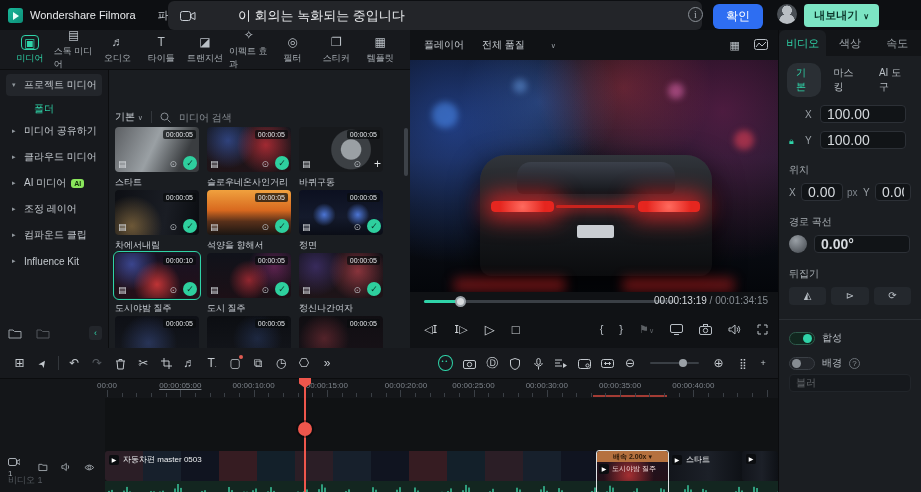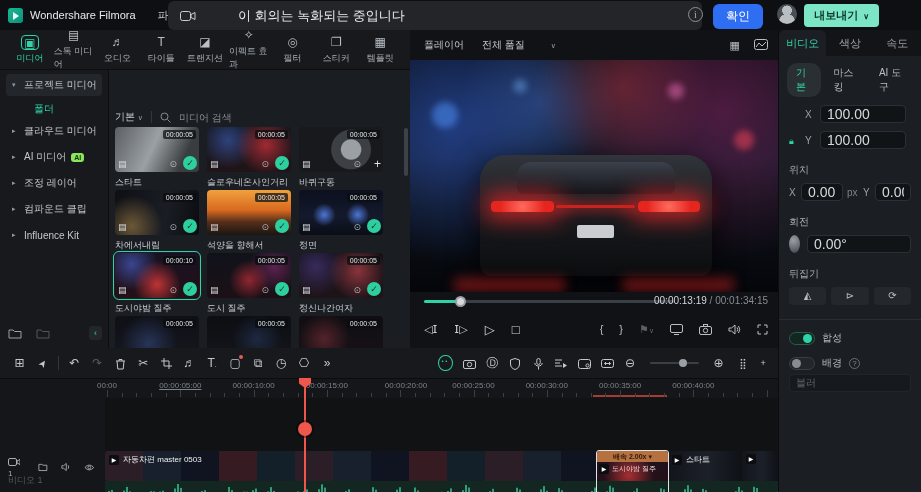--- a/index.html
+++ b/index.html
@@ -231,20 +231,24 @@
   </div>
 
   <div class="sidebar">
     <div class="side-row head">
         <span class="car2">▾</span>
         <span>프로젝트 미디어</span>
       </div>
     <div class="side-folder">폴더</div>
     <div class="side-row">
         <span class="car2">▸</span>
+        <span>미디어 공유하기</span>
+      </div>
+    <div class="side-row">
+        <span class="car2">▸</span>
         <span>클라우드 미디어</span>
       </div>
     <div class="side-row">
         <span class="car2">▸</span>
         <span>AI 미디어</span>
         <span class="aibadge">AI</span>
       </div>
     <div class="side-row">
         <span class="car2">▸</span>
         <span>조정 레이어</span>
@@ -468,24 +472,24 @@
       </div>
     </div>
     <div class="rp-sec">위치</div>
     <div class="rp-row" style="margin-top:6px;gap:4px;">
       <span class="axis">X</span>
       <input class="rp-input" style="width: 42px;" value="0.00">
       <span class="axis" style="width:12px;color:#7d838a;">px</span>
       <span class="axis">Y</span>
       <input class="rp-input" style="width: 36px;" value="0.00">
     </div>
-    <div class="rp-sec">회전</div>
+    <div class="rp-sec">경로 곡선</div>
     <div class="rp-row" style="margin-top:6px;">
       <div class="dial"></div>
-      <input class="rp-input" style="width: 104px;" value="0.00°">
+      <input class="rp-input" style="width: 96px; font-weight: bold;" value="0.00°">
     </div>
     <div class="rp-sec">뒤집기</div>
     <div class="flipbtns">
       <div class="flipbtn">◭</div>
       <div class="flipbtn">⊳</div>
       <div class="flipbtn">⟳</div>
     </div>
     <div class="rp-divider"></div>
     <div class="rp-row">
       <div class="tg on"></div>

